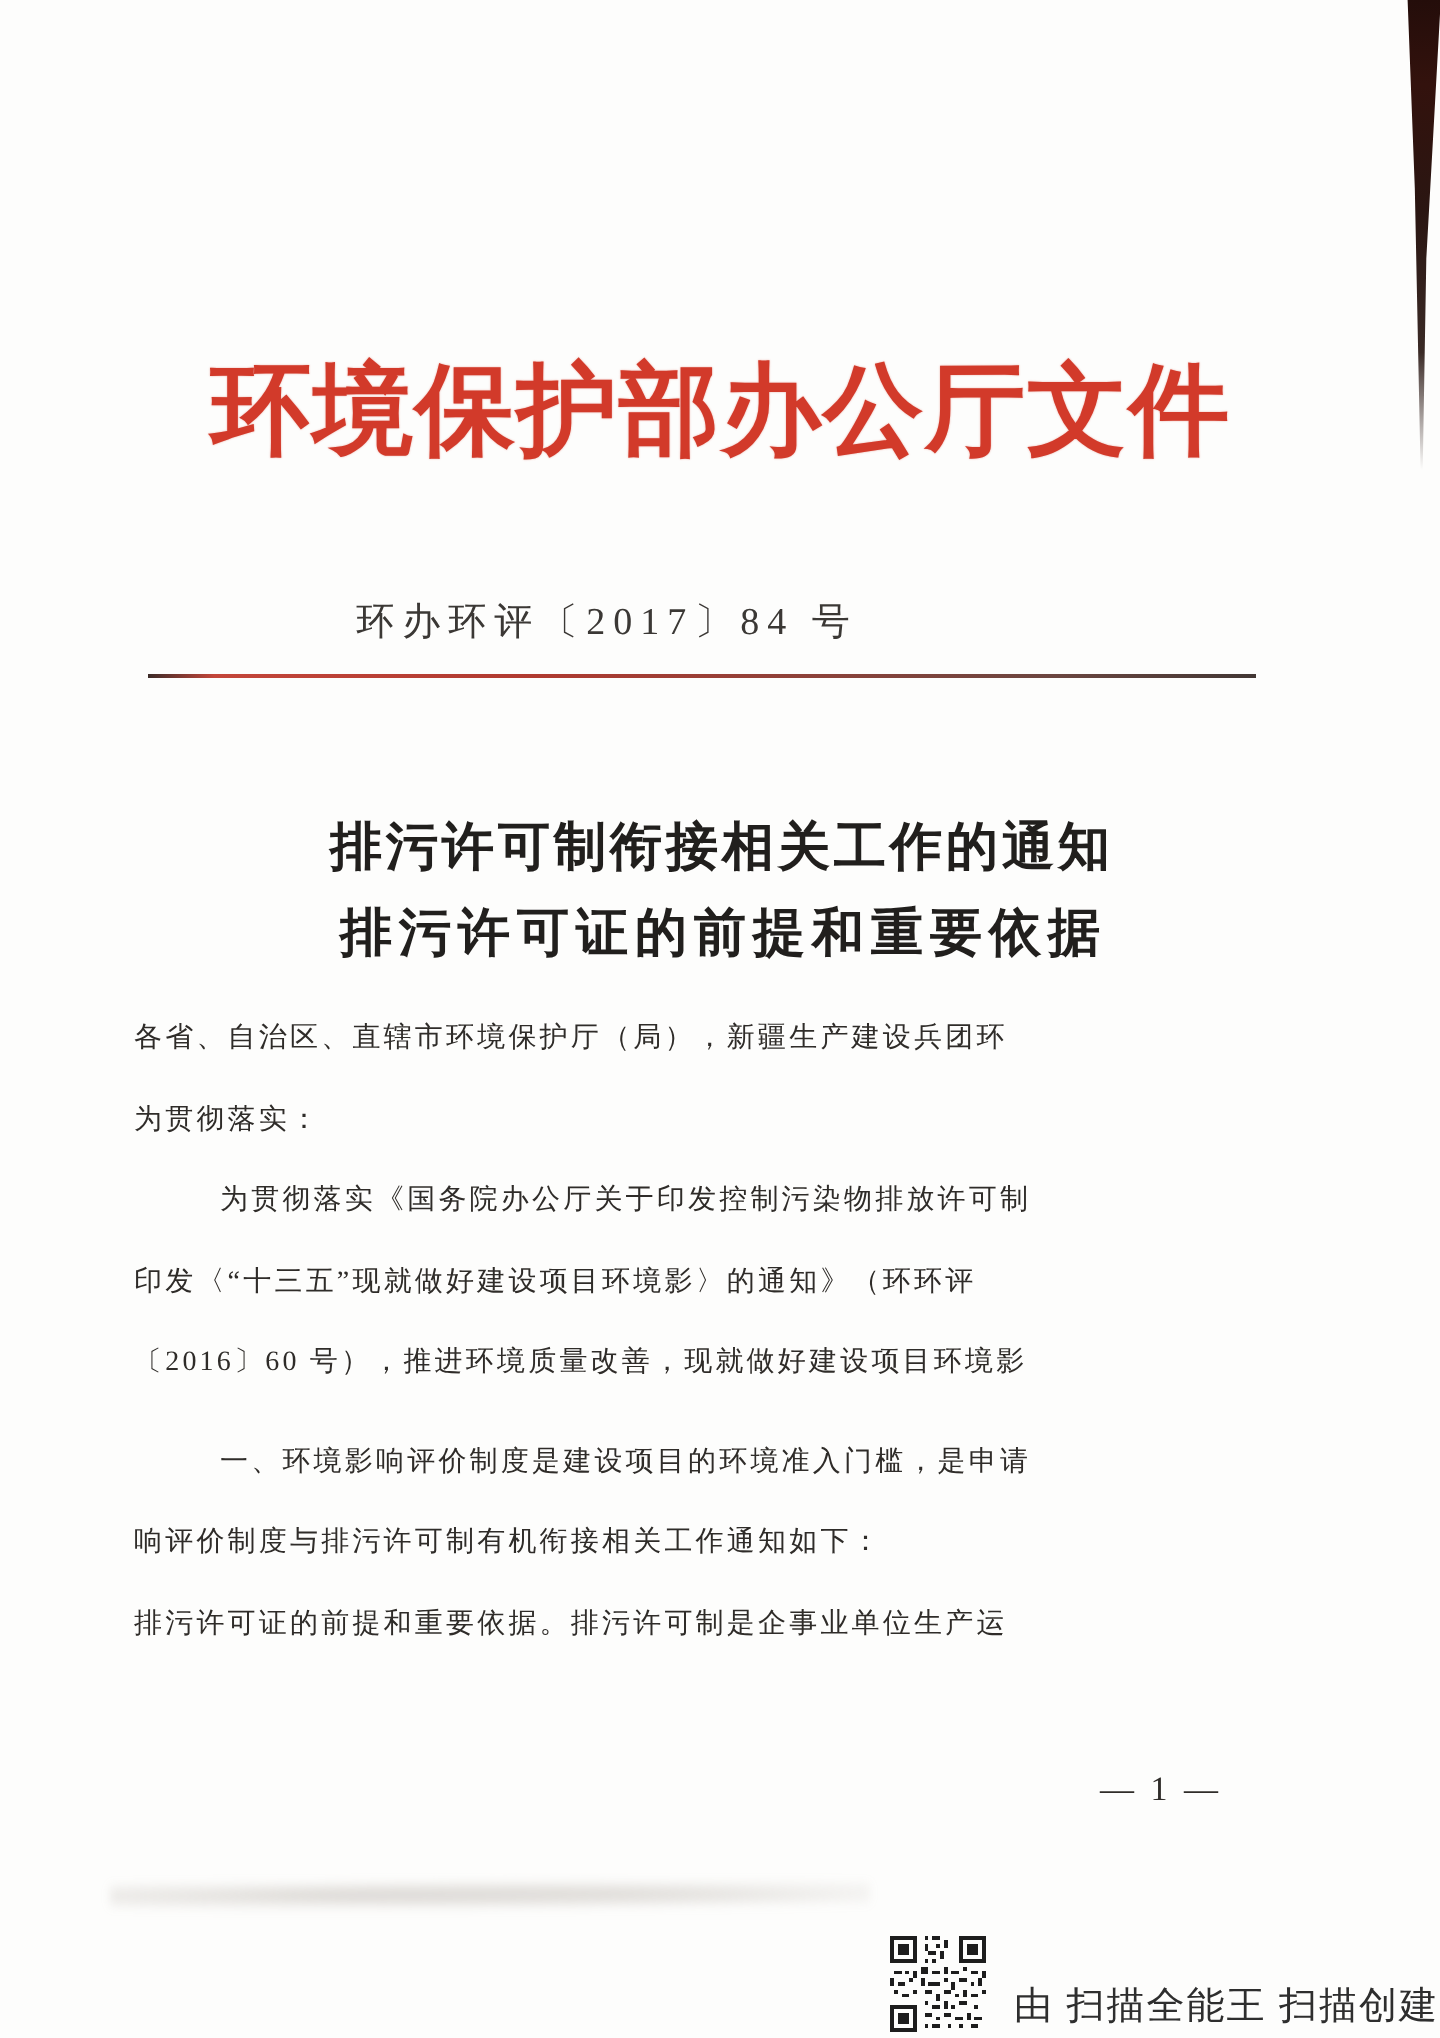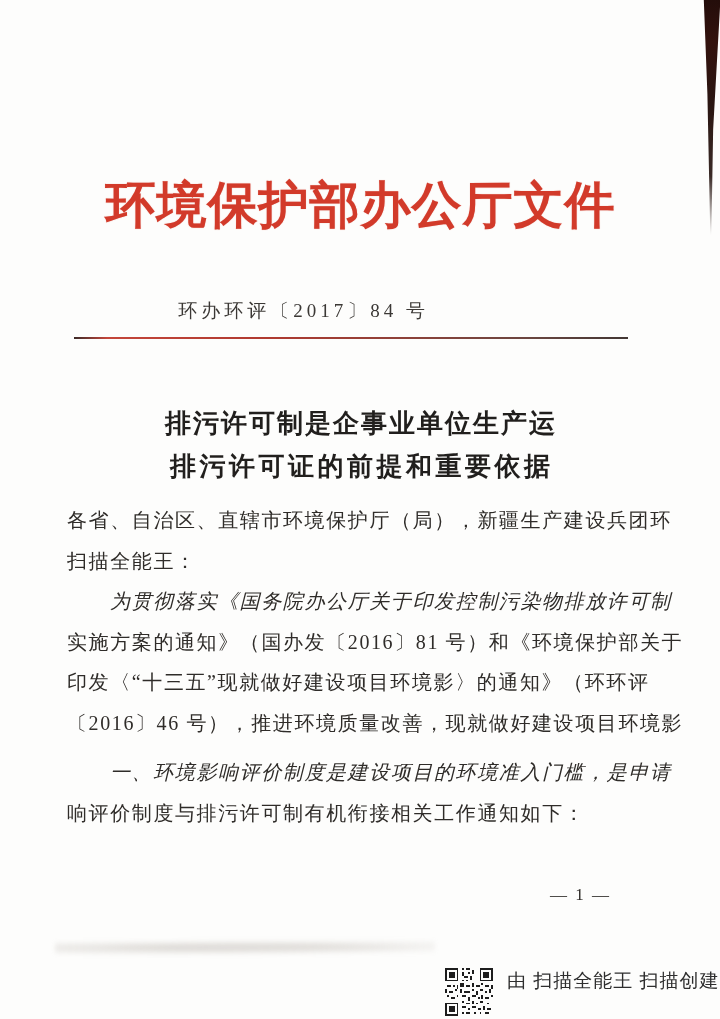--- a/index.html
+++ b/index.html
@@ -46,34 +46,34 @@
   }
   .title{
     position:absolute;top:402px;left:0;width:720px;
     text-align:center;
     font-weight:bold;color:#211f1d;
   }
   .title .t1{font-size:26px;letter-spacing:2px;text-indent:2px;line-height:43px;white-space:nowrap;}
   .title .t2{font-size:26px;letter-spacing:3.5px;text-indent:3.5px;line-height:43px;white-space:nowrap;}
   .body{
     position:absolute;top:500px;left:67px;width:588px;
-    font-size:20px;line-height:40.5px;letter-spacing:1.6px;
+    font-size:14px;line-height:40.5px;letter-spacing:1.6px;
     color:#2f2c29;
   }
   .bodyline{white-space:nowrap;}
-  .bodyline.indent{padding-left:43px;font-style:italic;}
+  .bodyline.indent{padding-left:43px;}
   .bodyline.parasp{margin-top:9px;}
   .pagenum{
     position:absolute;top:885px;left:550px;width:80px;
     font-size:17px;letter-spacing:2px;color:#2f2c29;
     white-space:nowrap;
   }
   .scan-footer{
     position:absolute;left:445px;top:968px;
-    display:flex;align-items:flex-start;gap:14px;
+    display:flex;align-items:flex-end;gap:14px;
   }
   .qr{display:block;}
   .scan-credit{
     font-family:"Liberation Sans","DejaVu Sans",sans-serif;
     font-size:19px;color:#2e2e2e;letter-spacing:1px;
     white-space:nowrap;
   }
 </style>
 </head>
 <body>
@@ -82,33 +82,33 @@
 
   <div class="edge-artifact"></div>
 
   <h1 class="header" style="color: rgb(210, 58, 42);">环境保护部办公厅文件</h1>
 
   <div class="docnum">环办环评〔2017〕84 号</div>
 
   <div class="redline"></div>
 
   <div class="title">
-    <div class="t1">排污许可制是企事业单位生产运</div>
+    <div class="t1">排污许可制衔接相关工作的通知</div>
     <div class="t2">排污许可证的前提和重要依据</div>
   </div>
 
   <div class="body">
       <div class="bodyline">各省、自治区、直辖市环境保护厅（局），新疆生产建设兵团环</div>
-      <div class="bodyline">扫描全能王：</div>
+      <div class="bodyline">为贯彻落实：</div>
       <div class="bodyline indent">为贯彻落实《国务院办公厅关于印发控制污染物排放许可制</div>
-      <div class="bodyline">实施方案的通知》（国办发〔2016〕81 号）和《环境保护部关于</div>
       <div class="bodyline">印发〈“十三五”现就做好建设项目环境影〉的通知》（环环评</div>
-      <div class="bodyline">〔2016〕46 号），推进环境质量改善，现就做好建设项目环境影</div>
+      <div class="bodyline">〔2016〕60 号），推进环境质量改善，现就做好建设项目环境影</div>
       <div class="bodyline indent parasp">一、环境影响评价制度是建设项目的环境准入门槛，是申请</div>
       <div class="bodyline">响评价制度与排污许可制有机衔接相关工作通知如下：</div>
+      <div class="bodyline">排污许可证的前提和重要依据。排污许可制是企事业单位生产运</div>
     </div>
 
   <div class="pagenum">— 1 —</div>
 
   <div class="scan-footer">
     <svg class="qr" width="48" height="48" viewBox="0 0 25 25" shape-rendering="crispEdges">
       <g fill="#1d1d1d">
         <path fill-rule="evenodd" d="M0 0h7v7H0zM1 1v5h5V1z"></path>
           <rect x="2" y="2" width="3" height="3"></rect>
         <path fill-rule="evenodd" d="M18 0h7v7h-7zM19 1v5h5V1z"></path>

